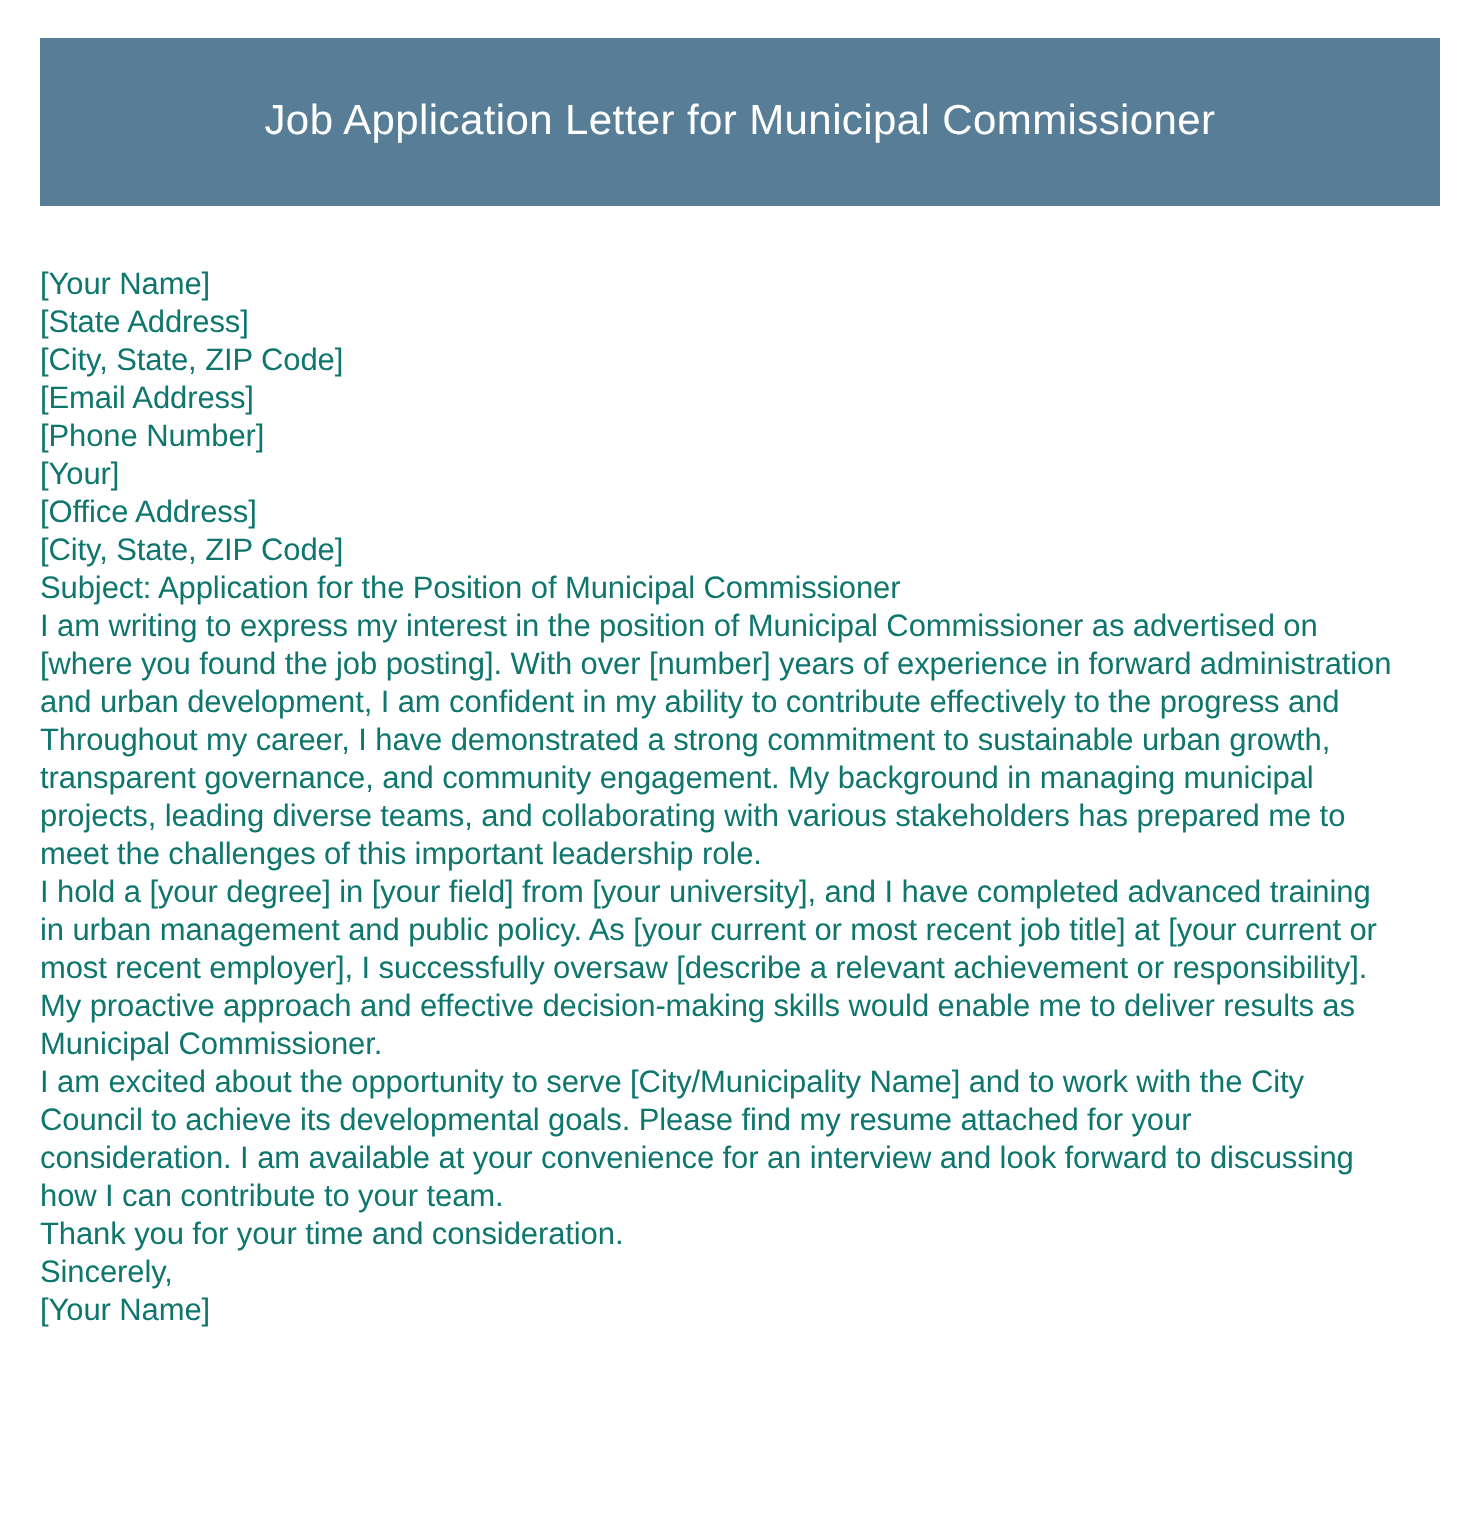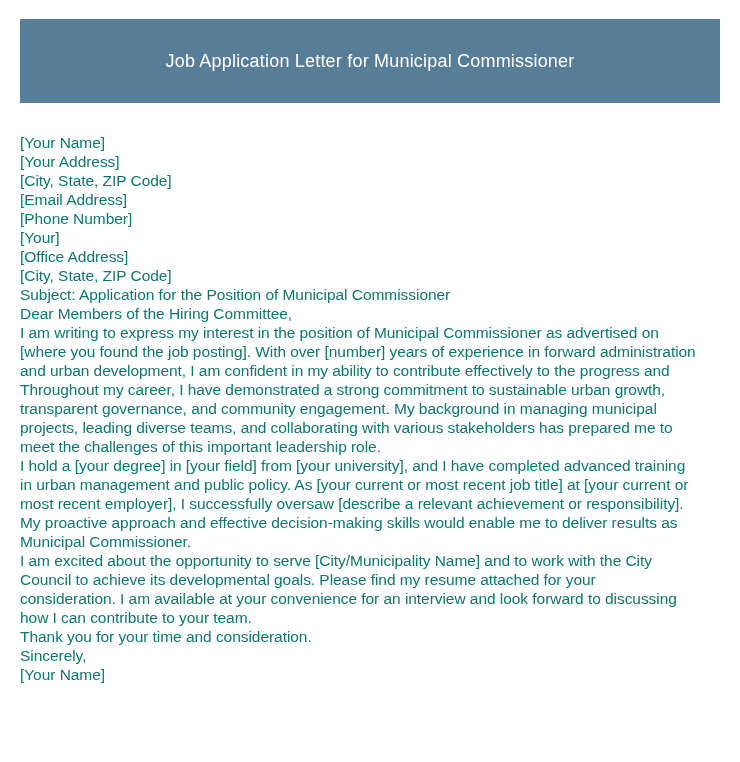--- a/index.html
+++ b/index.html
@@ -19,21 +19,21 @@
     left: 20px;
     top: 19px;
     width: 700px;
     height: 84px;
     display: flex;
     align-items: center;
     justify-content: center;
   }
   .title-banner h1 {
     margin: 0;
-    font-size: 18px;
+    font-size: 21px;
     font-weight: 500;
     letter-spacing: 0.2px;
     white-space: nowrap;
   }
   .letter-body {
     position: absolute;
     left: 20px;
     top: 133px;
     width: 714px;
     font-size: 15.5px;
@@ -47,29 +47,28 @@
 </style>
 </head>
 <body style="background: rgb(255, 255, 255);">
 
 <div class="title-banner" style="background-color: rgb(88, 126, 151);">
   <h1 style="color: rgb(255, 255, 255);">Job Application Letter for Municipal Commissioner</h1>
 </div>
 
 <div class="letter-body" style="color: #0f766e;">
     <div class="letter-line">[Your Name]</div>
-    <div class="letter-line">[Your Address]</div>
+    <div class="letter-line">[State Address]</div>
     <div class="letter-line">[City, State, ZIP Code]</div>
     <div class="letter-line">[Email Address]</div>
     <div class="letter-line">[Phone Number]</div>
     <div class="letter-line">[Your]</div>
     <div class="letter-line">[Office Address]</div>
     <div class="letter-line">[City, State, ZIP Code]</div>
     <div class="letter-line">Subject: Application for the Position of Municipal Commissioner</div>
-    <div class="letter-line">Dear Members of the Hiring Committee,</div>
     <div class="letter-line">I am writing to express my interest in the position of Municipal Commissioner as advertised on</div>
     <div class="letter-line">[where you found the job posting]. With over [number] years of experience in forward administration</div>
     <div class="letter-line">and urban development, I am confident in my ability to contribute effectively to the progress and</div>
     <div class="letter-line">Throughout my career, I have demonstrated a strong commitment to sustainable urban growth,</div>
     <div class="letter-line">transparent governance, and community engagement. My background in managing municipal</div>
     <div class="letter-line">projects, leading diverse teams, and collaborating with various stakeholders has prepared me to</div>
     <div class="letter-line">meet the challenges of this important leadership role.</div>
     <div class="letter-line">I hold a [your degree] in [your field] from [your university], and I have completed advanced training</div>
     <div class="letter-line">in urban management and public policy. As [your current or most recent job title] at [your current or</div>
     <div class="letter-line">most recent employer], I successfully oversaw [describe a relevant achievement or responsibility].</div>

